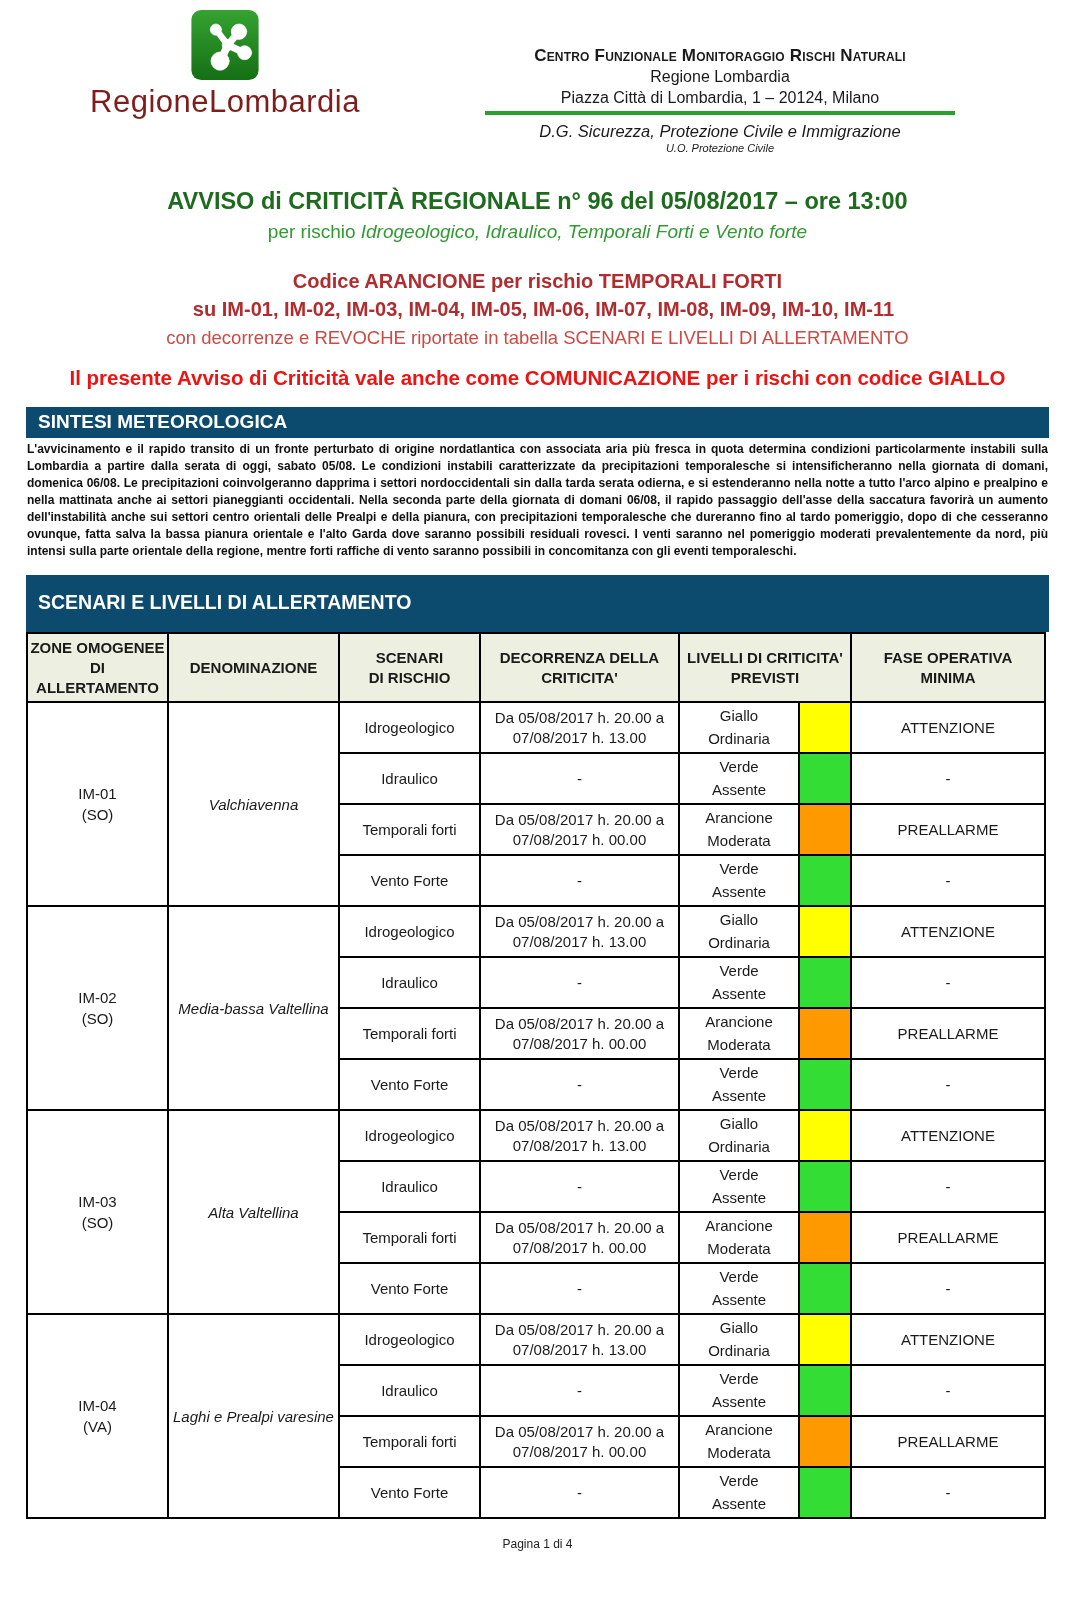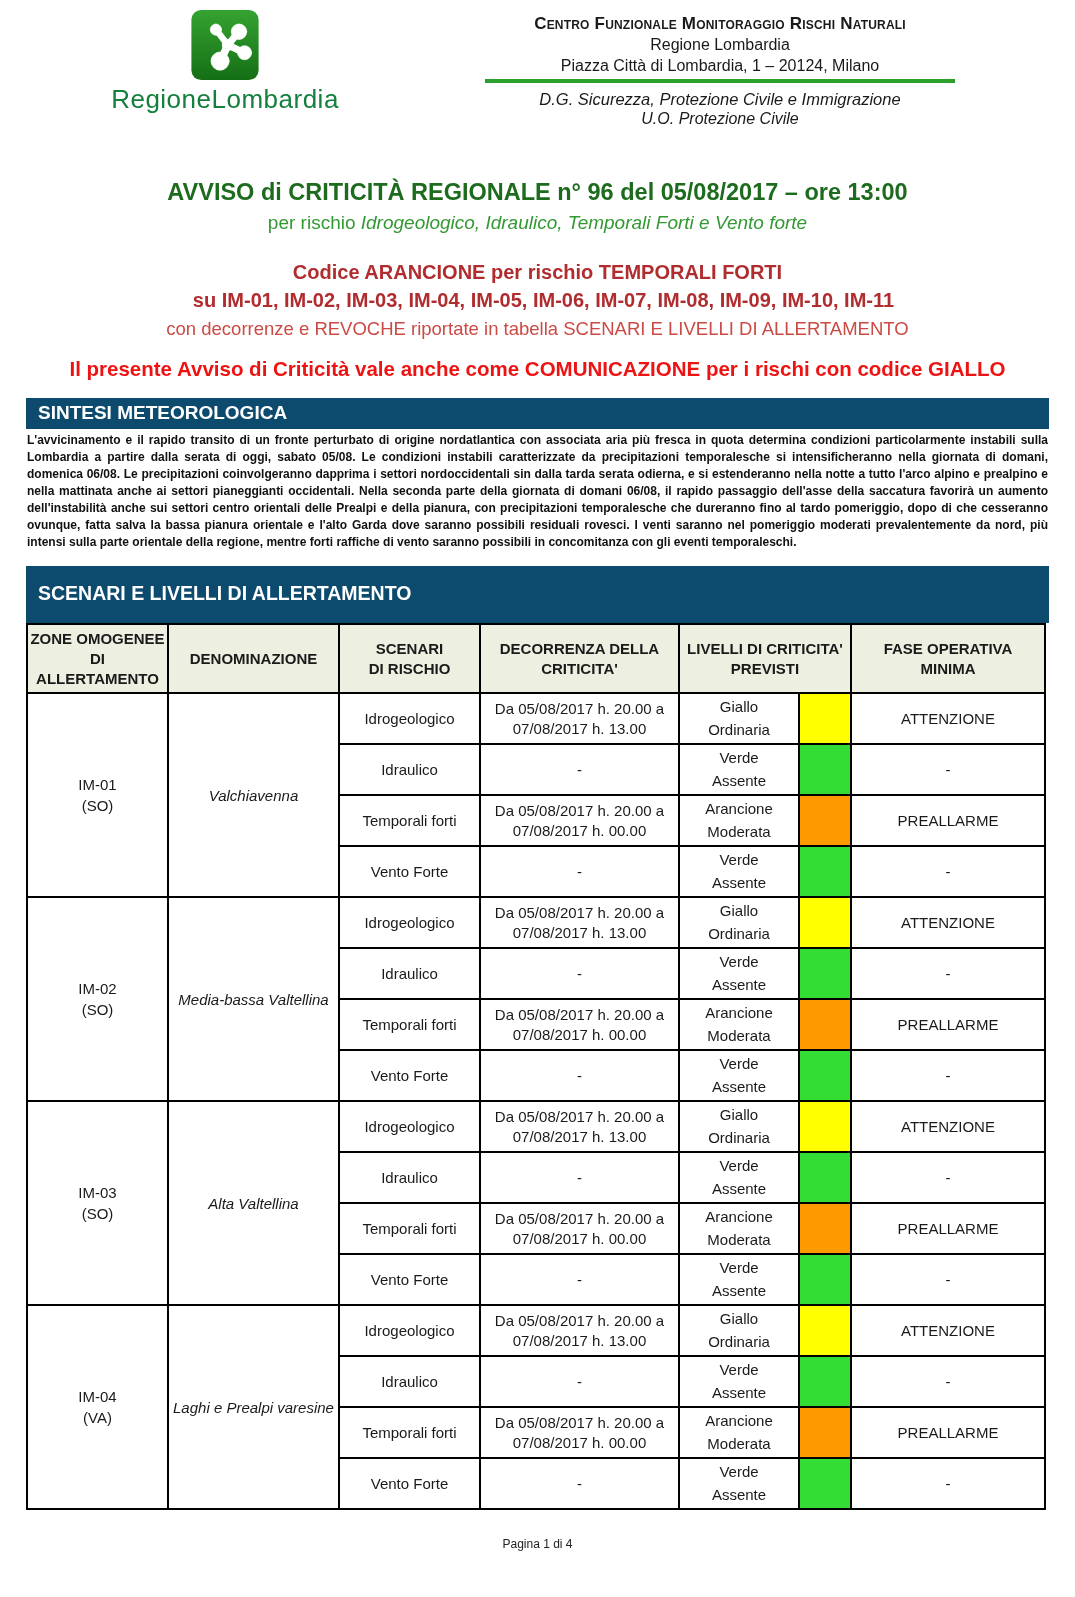--- a/index.html
+++ b/index.html
@@ -3,30 +3,30 @@
 <meta charset="utf-8">
 <style>
   html,body{margin:0;padding:0;background:#ffffff;}
   body{font-family:"Liberation Sans", sans-serif;color:#1a1a1a;}
   .page{position:relative;width:1075px;height:1597px;background:#fff;overflow:hidden;}
 
   
   .hdr{display:flex;padding-top:8px;height:140px;}
   .hdr-left{width:330px;margin-left:60px;text-align:center;}
   .logo-icon{display:block;margin:2px auto 4px;}
-  .brand{font-size:26px;color:#15803d;letter-spacing:0.5px;text-align:center;}
+  .brand{font-size:31px;color:#7f1d1d;letter-spacing:0.5px;text-align:center;}
   .hdr-right{width:470px;margin-left:95px;text-align:center;padding-top:6px;}
-  .org1{font-weight:bold;font-size:17px;font-variant:small-caps;letter-spacing:0.2px;}
+  .org1{font-weight:bold;font-size:17px;font-variant:small-caps;letter-spacing:0.2px;margin-top:32px;}
   .org2,.org3{font-size:16px;line-height:1.32;}
   .green-rule{height:4px;background:#2ca02c;margin:3px 0 7px;}
   .dept{font-style:italic;font-size:16.5px;}
-  .unit{font-style:italic;font-size:16px;margin-top:1px;}
-
-  
-  .title{margin-top:31px;text-align:center;font-size:23.5px;font-weight:bold;color:#1d6b1d;}
+  .unit{font-style:italic;font-size:11px;margin-top:1px;}
+
+  
+  .title{margin-top:40px;text-align:center;font-size:23.5px;font-weight:bold;color:#1d6b1d;}
   .subtitle{margin-top:6px;text-align:center;font-size:19px;color:#339а33;color:#339933;}
   .subtitle .risks{font-style:italic;}
 
   .alert1,.alert2{color:#b02c2e;font-weight:bold;font-size:20px;text-align:center;}
   .alert1{margin-top:27px;}
   .alert2{margin-top:5px;padding-left:12px;}
   .alert3{color:#cc4a44;font-size:18.5px;text-align:center;margin-top:6px;}
   .alert4{color:#ee1313;font-weight:bold;font-size:20.5px;text-align:center;margin-top:17px;}
 
   

